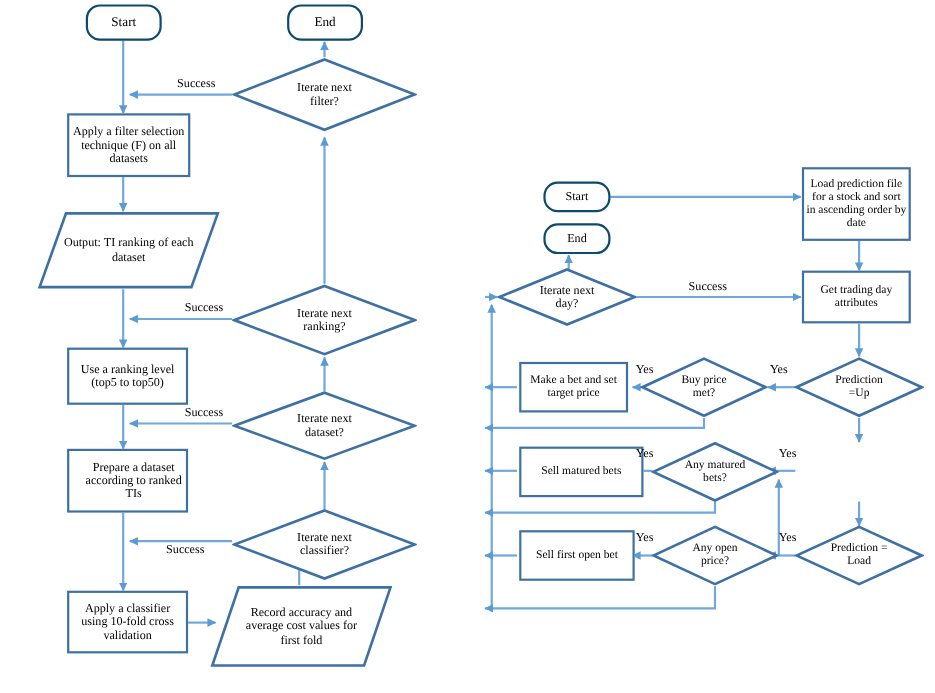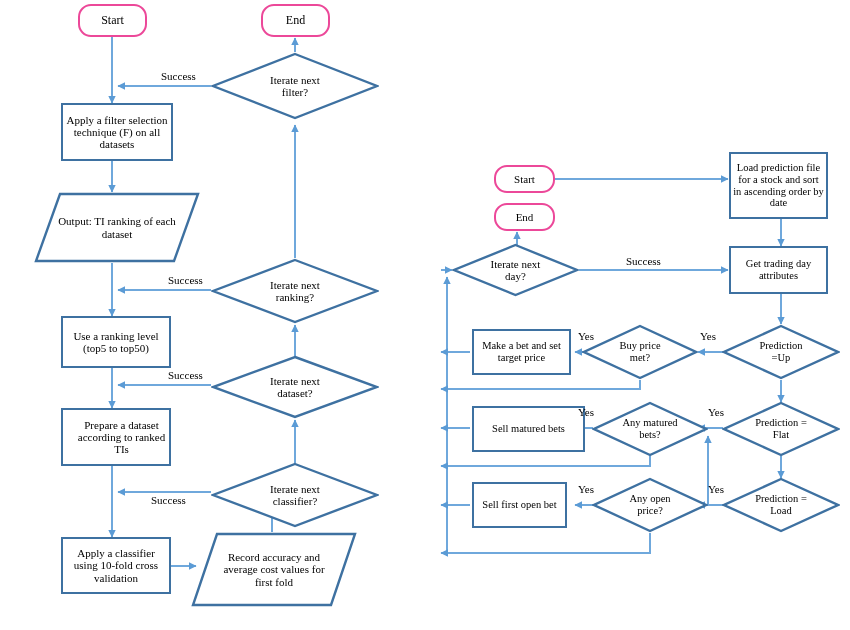--- a/index.html
+++ b/index.html
@@ -2,21 +2,21 @@
 <html><head>
 <meta charset="utf-8">
 <style>
   html,body{margin:0;padding:0;background:#ffffff;}
   body{width:850px;height:630px;overflow:hidden;font-family:"Liberation Serif","DejaVu Serif",serif;}
   #canvas{position:relative;width:850px;height:630px;}
   svg#wires{position:absolute;left:0;top:0;width:850px;height:630px;}
   .node{position:absolute;box-sizing:border-box;display:flex;align-items:center;justify-content:center;text-align:center;color:#000;background:#fff;}
   .node .txt{display:block;line-height:1.12;padding:0 2px;}
   .proc{border:2px solid #3E71A1;}
-  .term{border:2px solid #ec4899;border-radius:13px;}
+  .term{border:2px solid #0c4a6e;border-radius:13px;}
   .diamond{background:transparent;border:none;}
   .diamond .dshape{position:absolute;left:0;top:0;width:100%;height:100%;}
   .diamond .txt{position:relative;z-index:2;}
   .pgram{background:transparent;border:none;}
   .pgram .pshape{position:absolute;left:0;top:0;width:100%;height:100%;}
   .pgram .txt{position:relative;z-index:2;}
   .lbl{position:absolute;color:#000;background:transparent;white-space:nowrap;}
 </style>
 </head>
 <body>
@@ -208,26 +208,20 @@
     <span class="txt" style="max-width:70px;">Iterate next day?</span>
   </div>
 
   <div class="node diamond" style="left:722px;top:324px;width:118px;height:56px;font-size:10.5px;">
     <svg class="dshape" viewBox="0 0 118 56" preserveAspectRatio="none">
       <polygon points="59,2 116,28 59,54 2,28" fill="#ffffff" stroke="#3E71A1" stroke-width="2.4"></polygon>
     </svg>
     <span class="txt" style="max-width:62px;">Prediction =Up</span>
   </div>
 
-  <div class="node diamond" style="left:722px;top:401px;width:118px;height:56px;font-size:10.5px;">
-    <svg class="dshape" viewBox="0 0 118 56" preserveAspectRatio="none">
-      <polygon points="59,2 116,28 59,54 2,28" fill="#ffffff" stroke="#3E71A1" stroke-width="2.4"></polygon>
-    </svg>
-    <span class="txt" style="max-width:64px;">Prediction = Flat</span>
-  </div>
 
   <div class="node diamond" style="left:722px;top:477px;width:118px;height:56px;font-size:10.5px;">
     <svg class="dshape" viewBox="0 0 118 56" preserveAspectRatio="none">
       <polygon points="59,2 116,28 59,54 2,28" fill="#ffffff" stroke="#3E71A1" stroke-width="2.4"></polygon>
     </svg>
     <span class="txt" style="max-width:66px;">Prediction = Load</span>
   </div>
 
   <div class="node diamond" style="left:582px;top:324px;width:116px;height:56px;font-size:10.5px;">
     <svg class="dshape" viewBox="0 0 116 56" preserveAspectRatio="none">
@@ -251,21 +245,21 @@
   </div>
 
   <div class="node proc" style="left:472px;top:329px;width:99px;height:46px;font-size:10.5px;">
     <span class="txt">Make a bet and set target price</span>
   </div>
 
   <div class="node proc" style="left:472px;top:406px;width:113px;height:46px;font-size:10.5px;">
     <span class="txt">Sell matured bets</span>
   </div>
 
-  <div class="node proc" style="left:472px;top:482px;width:95px;height:46px;font-size:10.5px;">
+  <div class="node proc" style="left:472px;top:482px;width:105px;height:46px;font-size:10.5px;">
     <span class="txt">Sell first open bet</span>
   </div>
 
   <div class="lbl" style="left:626px;top:255px;font-size:11px;">
     <span>Success</span>
   </div>
   <div class="lbl" style="left:700px;top:330px;font-size:11px;">
     <span>Yes</span>
   </div>
   <div class="lbl" style="left:578px;top:330px;font-size:11px;">

